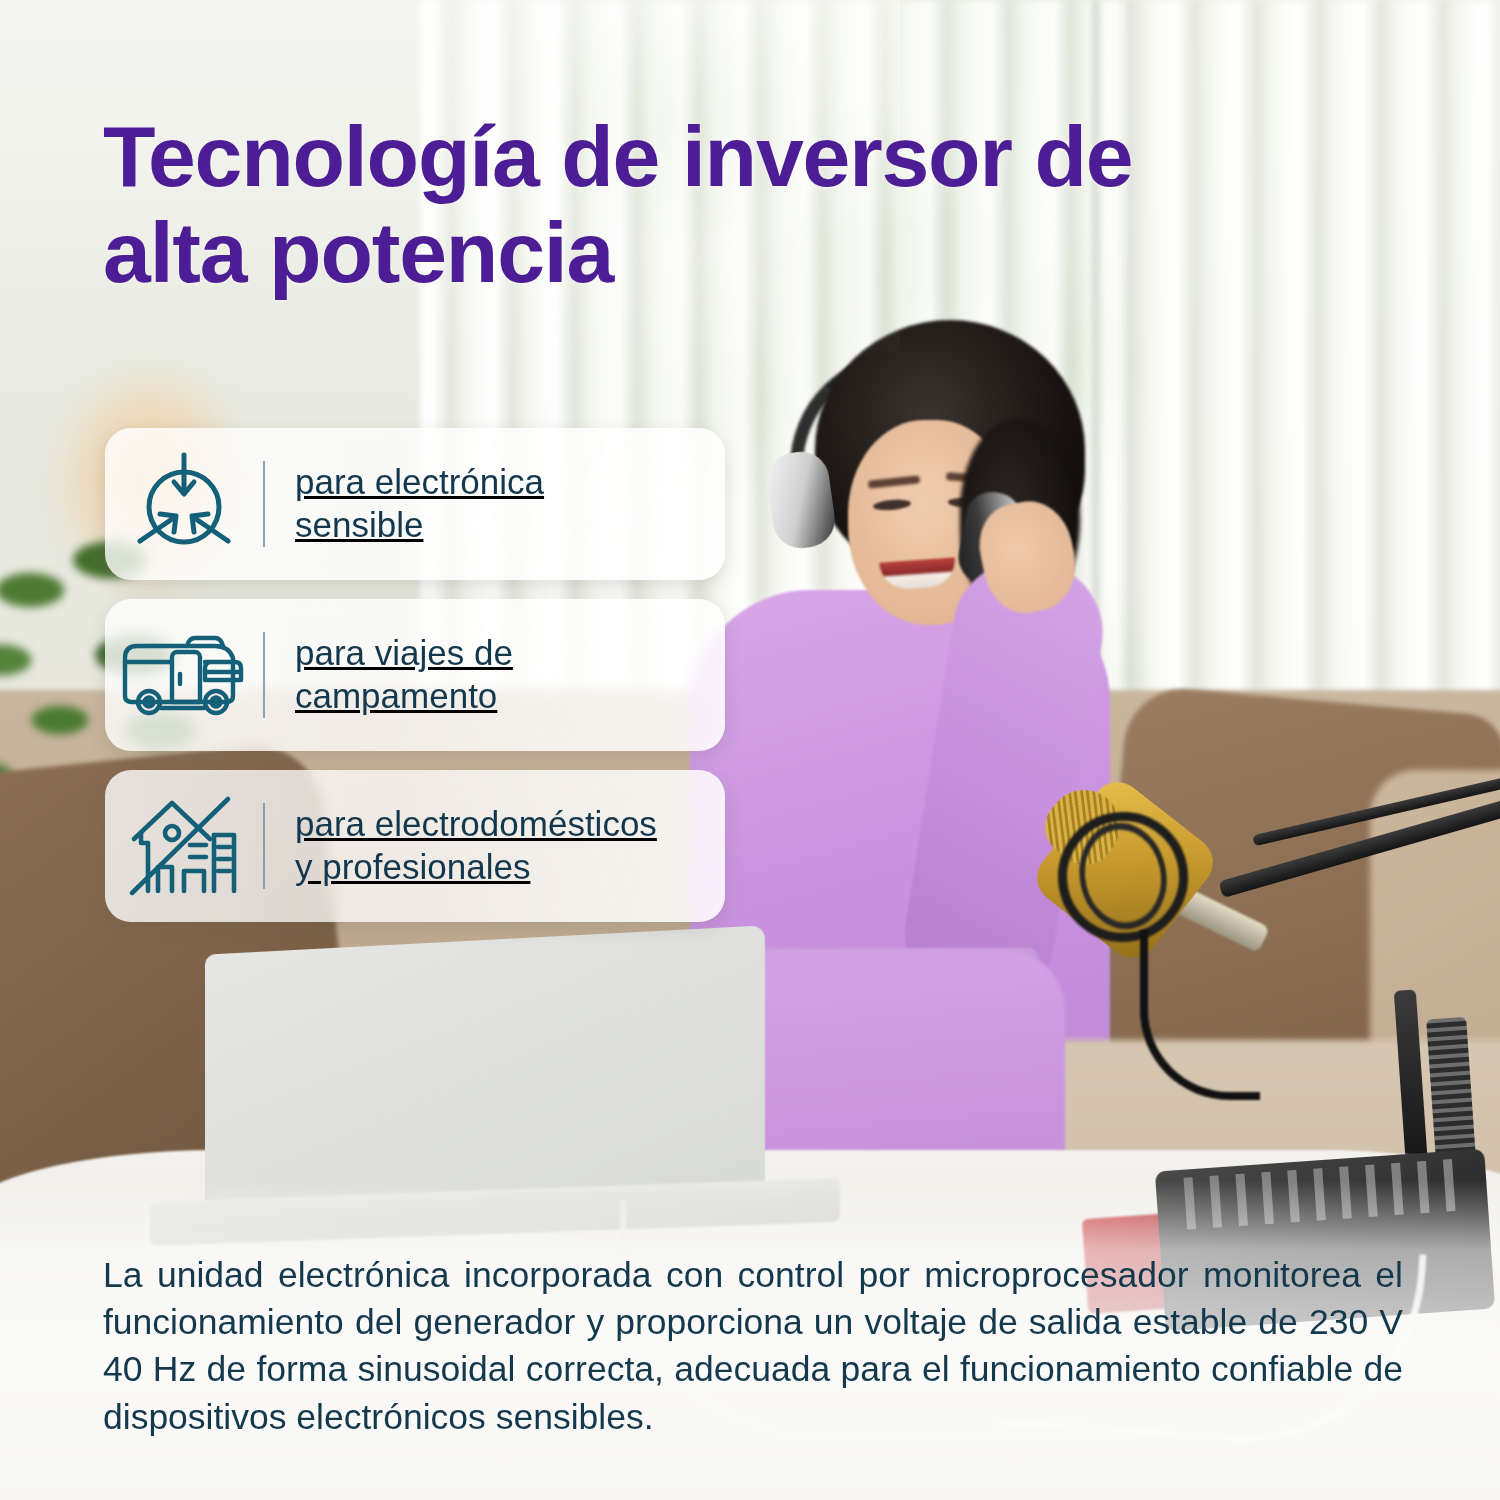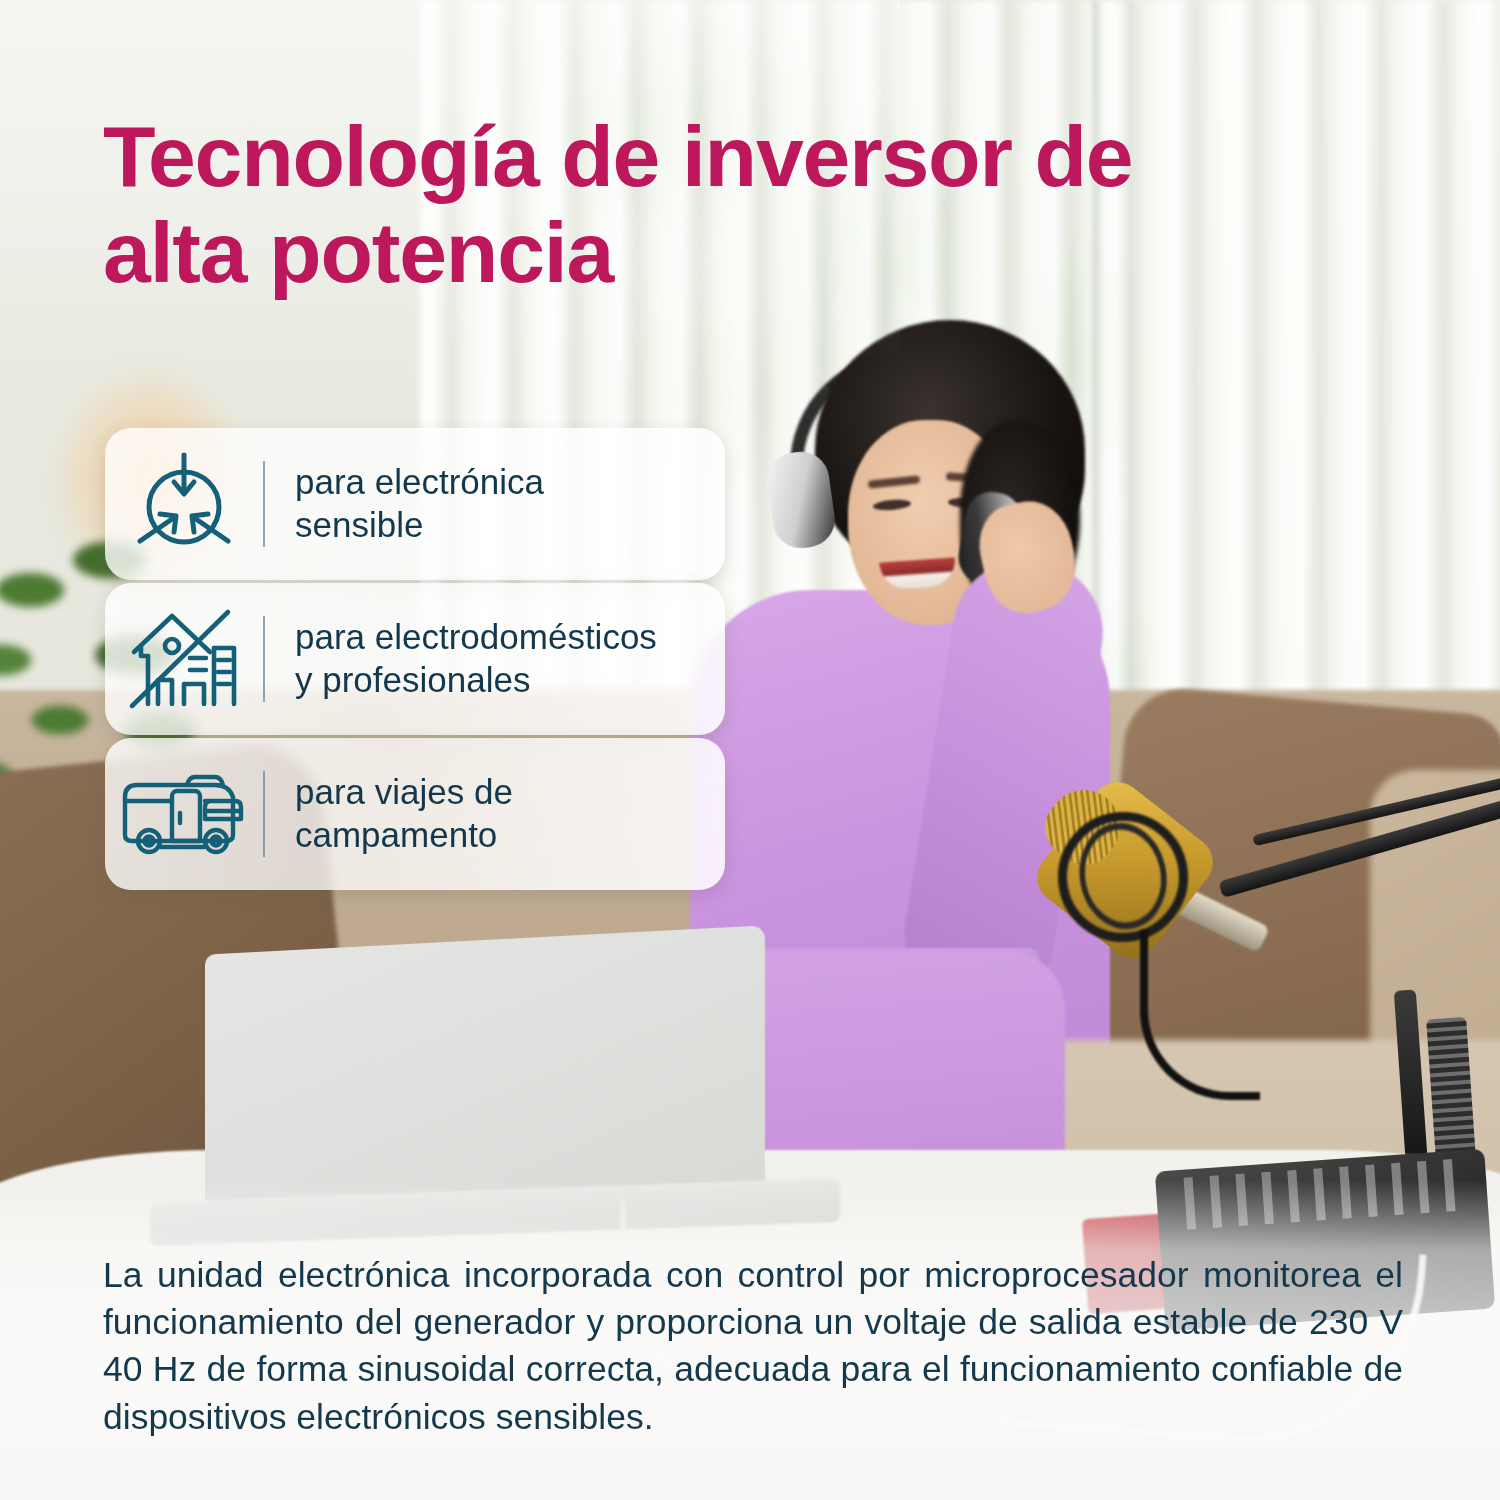--- a/index.html
+++ b/index.html
@@ -302,28 +302,28 @@
     position:absolute; left:0; top:0; width:900px; height:360px;
     background:linear-gradient(180deg, rgba(255,255,255,.42), rgba(255,255,255,0));
   }
 
   
   #content { position:absolute; inset:0; }
 
   .headline{
     position:absolute; left:103px; top:108px; width:1280px;
     font-size:86px; line-height:1.12; font-weight:bold;
-    color:#be185d; letter-spacing:-1.2px;
+    color:#4c1d95; letter-spacing:-1.2px;
     white-space:pre-line;
     text-shadow:0 1px 3px rgba(255,255,255,.55);
   }
 
   .cards{
     position:absolute; left:105px; top:428px;
-    display:flex; flex-direction:column; gap:3px;
+    display:flex; flex-direction:column; gap:19px;text-decoration:underline;
   }
   .card{
     width:620px; height:152px;
     display:flex; align-items:center;
     border-radius:26px;
     background:linear-gradient(100deg, rgba(255,255,255,.80) 0%, rgba(255,255,255,.74) 45%, rgba(255,255,255,.86) 100%);
     box-shadow:0 6px 18px rgba(90,90,80,.18);
     backdrop-filter:blur(6px);
     overflow:hidden;
   }
@@ -421,20 +421,42 @@
           <polyline points="45,33 55,45 65,33"></polyline>
           <line x1="11" y1="92" x2="46" y2="68"></line>
           <polyline points="31,65 47,67 45,83"></polyline>
           <line x1="99" y1="92" x2="64" y2="68"></line>
           <polyline points="79,65 63,67 65,83"></polyline>
         </svg>
       </div>
       <div class="card-divider"></div>
       <div class="card-label">para electrónica
 sensible</div>
+    </div>
+
+    <div class="card">
+      <div class="card-icon">
+        <svg width="126" height="86" viewBox="0 0 126 86" fill="none" stroke="#156079" stroke-width="4.4" stroke-linecap="round" stroke-linejoin="round">
+          <path d="M4 26 q0-12 12-12 h78 q14 0 18 12 v38 q0 6 -7 6 h-94 q-7 0 -7 -6 z"></path>
+          <line x1="4" y1="30" x2="50" y2="30"></line>
+          <path d="M56 20 h18 a5 5 0 0 1 5 5 v45 h-28 v-45 a5 5 0 0 1 5 -5 z"></path>
+          <line x1="59" y1="42" x2="59" y2="52"></line>
+          <path d="M84 30 h30 q6 0 6 6 v12 h-36 v-12 q0-6 6-6 z"></path>
+          <line x1="84" y1="40" x2="120" y2="40"></line>
+          <path d="M66 14 q2-8 8-8 h20 q6 0 8 8"></path>
+          <circle cx="28" cy="70" r="11"></circle>
+          <circle cx="28" cy="70" r="4.5"></circle>
+          <circle cx="95" cy="70" r="11"></circle>
+          <circle cx="95" cy="70" r="4.5"></circle>
+          <line x1="40" y1="76" x2="83" y2="76"></line>
+        </svg>
+      </div>
+      <div class="card-divider"></div>
+      <div class="card-label">para viajes de
+campamento</div>
     </div>
 
     <div class="card">
       <div class="card-icon">
         <svg width="112" height="106" viewBox="0 0 112 106" fill="none" stroke="#156079" stroke-width="4.6" stroke-linecap="round" stroke-linejoin="round">
           <polyline points="6,46 44,10 82,46"></polyline>
           <polyline points="13,40 13,50 20,50"></polyline>
           <polyline points="20,50 20,98 20,98"></polyline>
           <polyline points="30,98 30,74 44,74 44,98"></polyline>
           <polyline points="56,98 56,78 76,78 76,98"></polyline>
@@ -447,40 +469,18 @@
           <line x1="62" y1="52" x2="78" y2="52"></line>
           <line x1="62" y1="64" x2="78" y2="64"></line>
           <line x1="4" y1="100" x2="100" y2="6"></line>
         </svg>
       </div>
       <div class="card-divider"></div>
       <div class="card-label">para electrodomésticos
 y profesionales</div>
     </div>
 
-    <div class="card">
-      <div class="card-icon">
-        <svg width="126" height="86" viewBox="0 0 126 86" fill="none" stroke="#156079" stroke-width="4.4" stroke-linecap="round" stroke-linejoin="round">
-          <path d="M4 26 q0-12 12-12 h78 q14 0 18 12 v38 q0 6 -7 6 h-94 q-7 0 -7 -6 z"></path>
-          <line x1="4" y1="30" x2="50" y2="30"></line>
-          <path d="M56 20 h18 a5 5 0 0 1 5 5 v45 h-28 v-45 a5 5 0 0 1 5 -5 z"></path>
-          <line x1="59" y1="42" x2="59" y2="52"></line>
-          <path d="M84 30 h30 q6 0 6 6 v12 h-36 v-12 q0-6 6-6 z"></path>
-          <line x1="84" y1="40" x2="120" y2="40"></line>
-          <path d="M66 14 q2-8 8-8 h20 q6 0 8 8"></path>
-          <circle cx="28" cy="70" r="11"></circle>
-          <circle cx="28" cy="70" r="4.5"></circle>
-          <circle cx="95" cy="70" r="11"></circle>
-          <circle cx="95" cy="70" r="4.5"></circle>
-          <line x1="40" y1="76" x2="83" y2="76"></line>
-        </svg>
-      </div>
-      <div class="card-divider"></div>
-      <div class="card-label">para viajes de
-campamento</div>
-    </div>
-
 
   </div>
 
   <p class="paragraph">La unidad electrónica incorporada con control por microprocesador monitorea el funcionamiento del generador y proporciona un voltaje de salida estable de 230 V 40 Hz de forma sinusoidal correcta, adecuada para el funcionamiento confiable de dispositivos electrónicos sensibles.</p>
 
 </div>
 
 </body></html>

